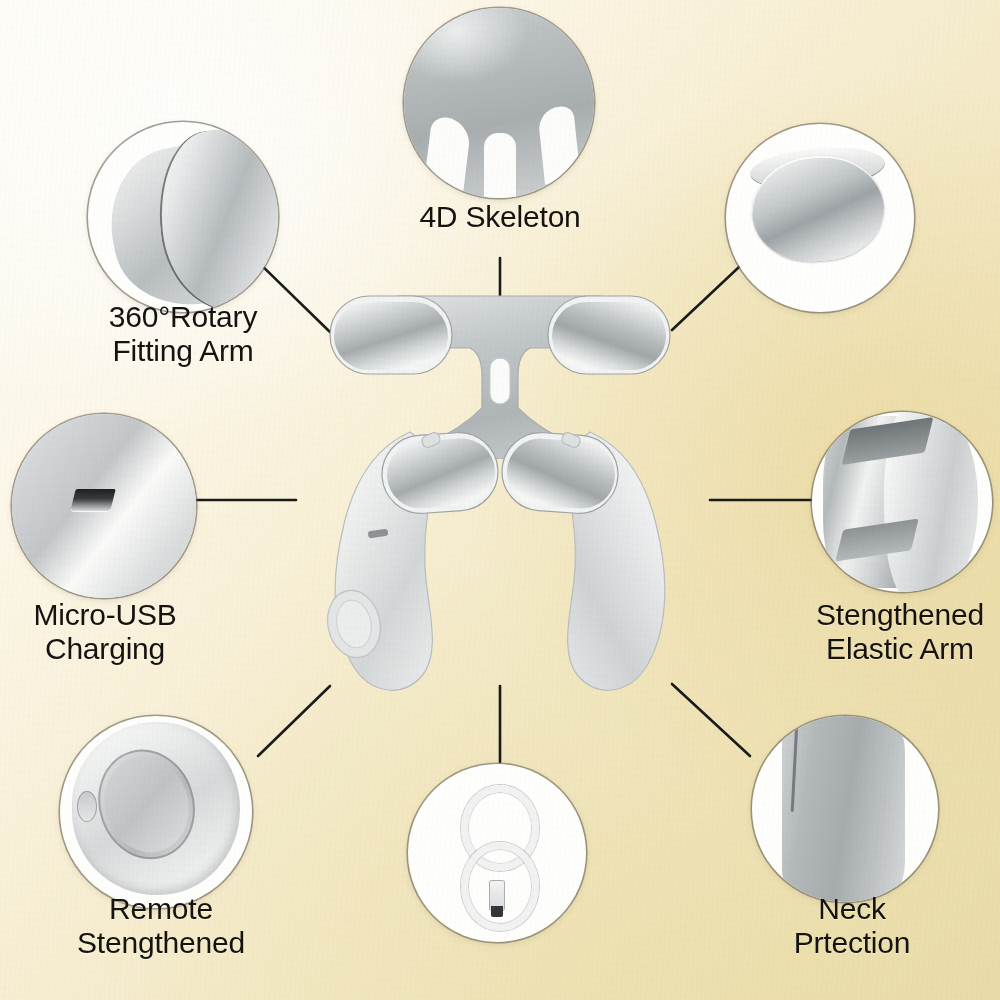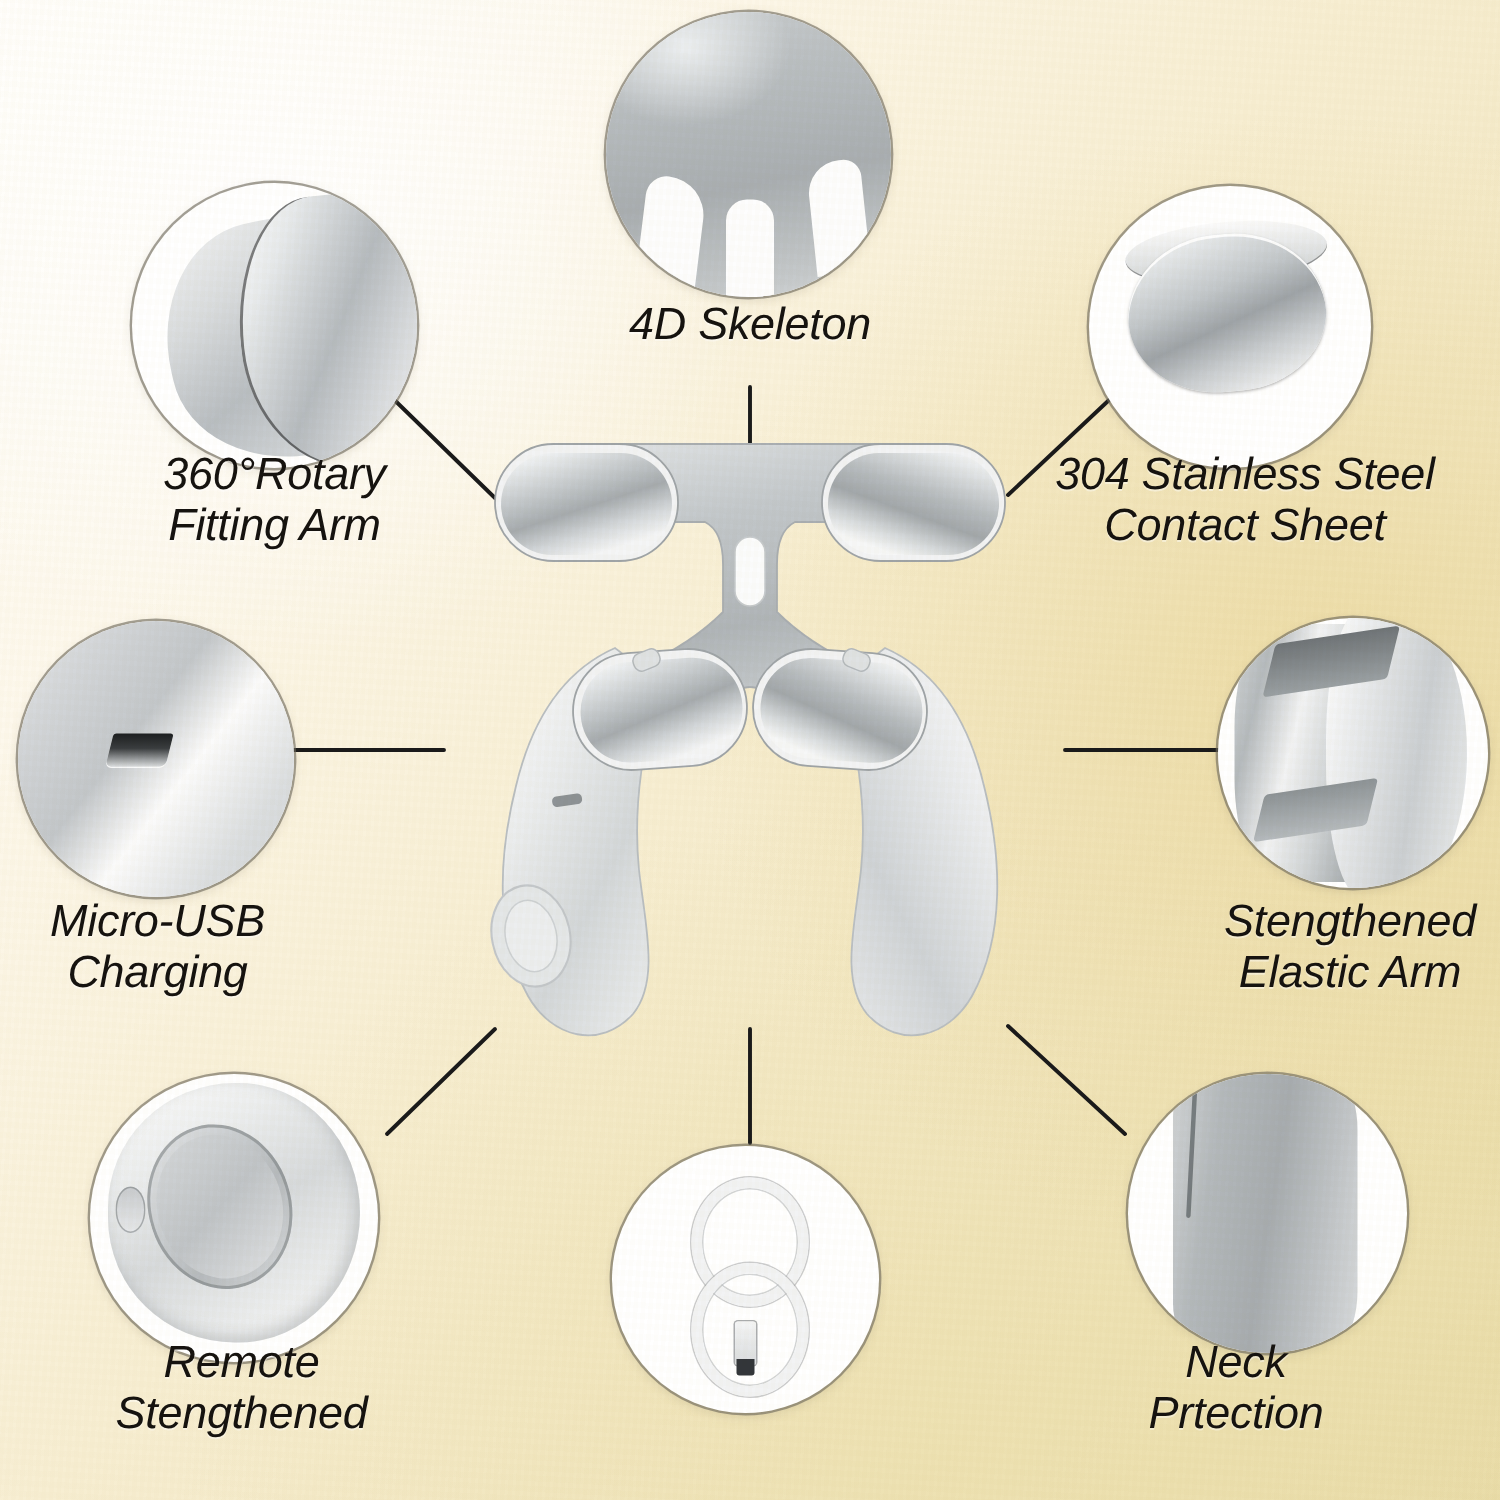--- a/index.html
+++ b/index.html
@@ -12,21 +12,20 @@
     position: relative;
     width: 1000px;
     height: 1000px;
     overflow: hidden;
     font-family: "Liberation Sans", sans-serif;
     background:
       radial-gradient(ellipse 55% 48% at 18% 14%, rgba(255,255,255,0.95) 0%, rgba(255,255,255,0.0) 62%),
       radial-gradient(ellipse 60% 55% at 88% 46%, rgba(233,214,150,0.62) 0%, rgba(233,214,150,0.0) 70%),
       radial-gradient(ellipse 70% 60% at 62% 96%, rgba(236,224,172,0.55) 0%, rgba(236,224,172,0.0) 72%),
       linear-gradient(131deg, #fffef9 0%, #fdf8ec 23%, #f7eed2 48%, #f2e7c2 70%, #ece0b0 88%, #e9dca8 100%);
-    font-style: italic;
   }
   .grain {
     position: absolute;
     inset: 0;
     pointer-events: none;
     background:
       repeating-linear-gradient(94deg, rgba(255,255,255,0.05) 0 2px, rgba(200,180,120,0.035) 2px 5px),
       repeating-linear-gradient(3deg, rgba(255,255,255,0.04) 0 3px, rgba(190,170,115,0.03) 3px 7px);
     mix-blend-mode: multiply;
     opacity: .55;
@@ -235,22 +234,20 @@
   </div>
   <div class="caption" style="left:33px; top:300px; width:300px;text-align:center;">360°Rotary
 Fitting Arm</div>
 
   <div class="bubble" style="left:726px; top:124px; width:188px; height:188px;">
     <div class="art">
       <div class="ss-rim"></div>
       <div class="ss-plate"></div>
     </div>
   </div>
-  <div class="caption" style="left:660px; top:300px; width:340px;">304 Stainless Steel
-Contact Sheet</div>
 
   <div class="bubble" style="left:12px; top:414px; width:184px; height:184px;">
     <div class="art">
       <div class="mu-body"></div>
       <div class="mu-port"></div>
     </div>
   </div>
   <div class="caption" style="left:-20px; top:598px; width:250px;">Micro-USB
 Charging</div>
 
@@ -277,21 +274,21 @@
   </div>
   <div class="caption" style="left:36px; top:892px; width:250px;">Remote
 Stengthened</div>
 
   <div class="bubble" style="left:752px; top:716px; width:186px; height:186px;">
     <div class="art">
       <div class="np-pad"></div>
       <div class="np-crease"></div>
     </div>
   </div>
-  <div class="caption" style="left:714px; top:892px; width:220px;">Neck
+  <div class="caption" style="left:742px; top:892px; width:220px;">Neck
 Prtection</div>
 
   <div class="bubble" style="left:408px; top:764px; width:178px; height:178px;">
     <div class="art">
       <div class="cb-loop" style="left:30%; top:12%; width:36%; height:40%;"></div>
       <div class="cb-loop" style="left:30%; top:44%; width:36%; height:42%;"></div>
       <div class="cb-plug"></div>
       <div class="cb-tip"></div>
     </div>
   </div>

